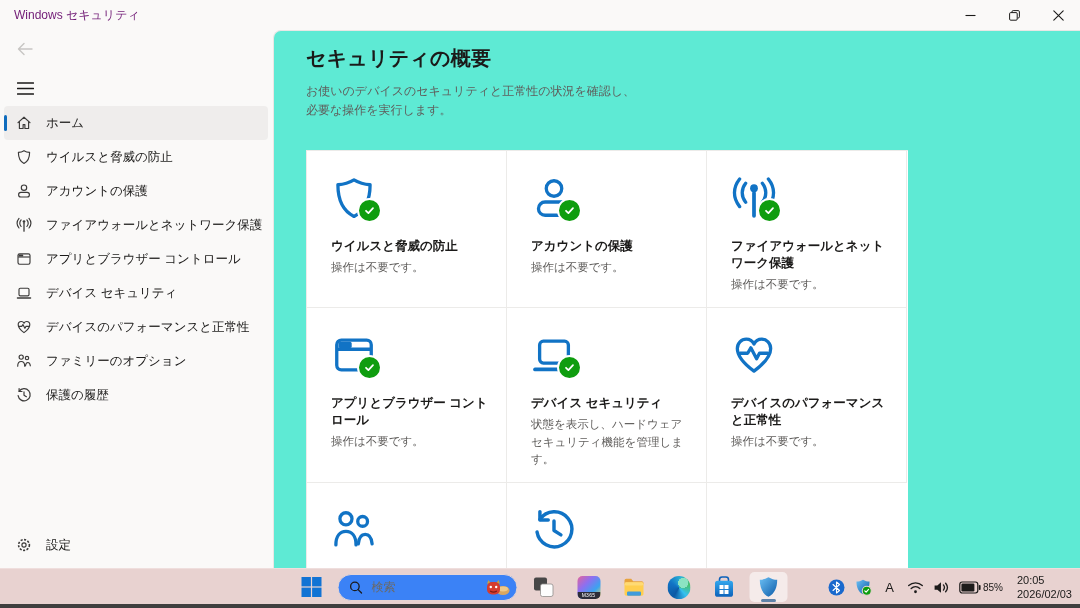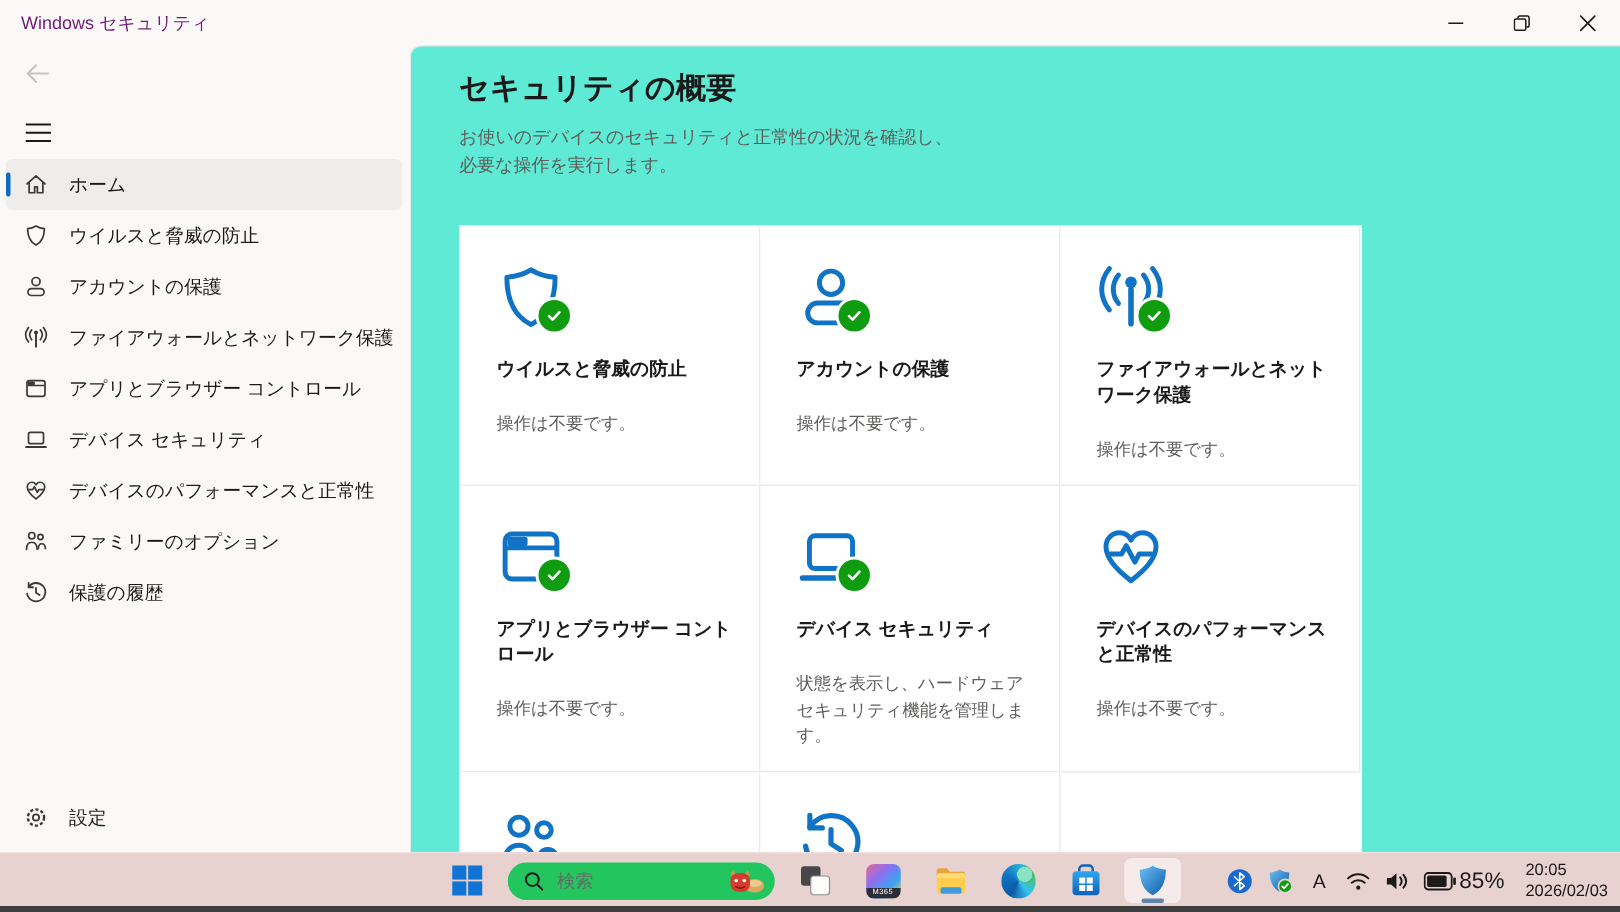--- a/index.html
+++ b/index.html
@@ -42,39 +42,39 @@
     border-top:1px solid #ecebe9;border-left:1px solid #ecebe9;background:#fff;
   }
   .card{min-height:144px;border-right:1px solid #ecebe9;border-bottom:1px solid #ecebe9;
     padding:24px 18px 14px 24px;box-sizing:border-box;background:#fff;cursor:default;}
   .card-iconwrap{position:relative;width:46px;height:46px;color:#1173c5;}
   .card-iconwrap svg.main{width:46px;height:46px;display:block;}
   .check-badge{position:absolute;right:-5px;bottom:-2px;width:21px;height:21px;border-radius:50%;
     background:#0f9d0f;border:2.5px solid #fff;display:flex;align-items:center;justify-content:center;}
   .check-badge svg{width:11px;height:11px;}
   .card-title{font-size:12.5px;font-weight:700;color:#1b1a19;margin-top:17px;}
-  .card-sub{font-size:11.5px;line-height:1.5;color:#605e5c;margin-top:20px;max-width:165px;}
+  .card-sub{font-size:11.5px;line-height:1.5;color:#605e5c;margin-top:4px;max-width:165px;}
   
   .taskbar{position:absolute;left:0;top:568px;right:0;height:36px;background:#e8d2d0;border-top:1px solid #efdedd;}
   .screen-edge{position:absolute;left:0;bottom:0;right:0;height:4px;background:#3f3e3e;}
   .tb-center{position:absolute;left:50%;top:0;height:36px;transform:translateX(-50%);
     display:flex;align-items:center;gap:7px;}
   .tb-btn{width:38px;height:30px;border-radius:5px;display:flex;align-items:center;justify-content:center;position:relative;}
   .tb-btn.active{background:rgba(255,255,255,.55);}
   .tb-btn.active::after{content:"";position:absolute;left:50%;bottom:0;transform:translateX(-50%);
     width:15px;height:3px;border-radius:2px;background:#5f82a8;}
-  .search-pill{height:27px;width:180px;border-radius:14px;background:#22c55e;border:1px solid #e6d5d4;
+  .search-pill{height:27px;width:180px;border-radius:14px;background:#3b82f6;border:1px solid #e6d5d4;
     display:flex;align-items:center;box-sizing:border-box;padding:0 6px 0 11px;}
   .search-pill input{flex:1;border:0;outline:0;background:transparent;font-size:12px;color:#1b1a19;
     font-family:"Liberation Sans","DejaVu Sans",sans-serif;min-width:0;}
   .search-pill input::placeholder{color:#6b6966;opacity:1;}
   .tb-right{position:absolute;right:8px;top:0;height:36px;display:flex;align-items:center;gap:3px;}
   .tray-btn{height:28px;border-radius:4px;display:flex;align-items:center;justify-content:center;padding:0 3px;}
   .ime-text{font-size:13px;color:#1b1a19;padding:0 4px;}
-  .batt-pct{font-size:15px;color:#1b1a19;margin-left:2px;}
+  .batt-pct{font-size:10px;color:#1b1a19;margin-left:2px;}
   .clock{margin-left:8px;text-align:left;font-size:11px;line-height:1.3;color:#1b1a19;}
   
   .mono-stroke{stroke:#1c1b1a;fill:none;stroke-width:1.25;stroke-linecap:round;stroke-linejoin:round;}
 </style>
 </head>
 <body>
 
 <svg width="0" height="0" style="position:absolute" aria-hidden="true">
   <defs>
     <linearGradient id="g-shield" x1="0" y1="0" x2="1" y2="1">

